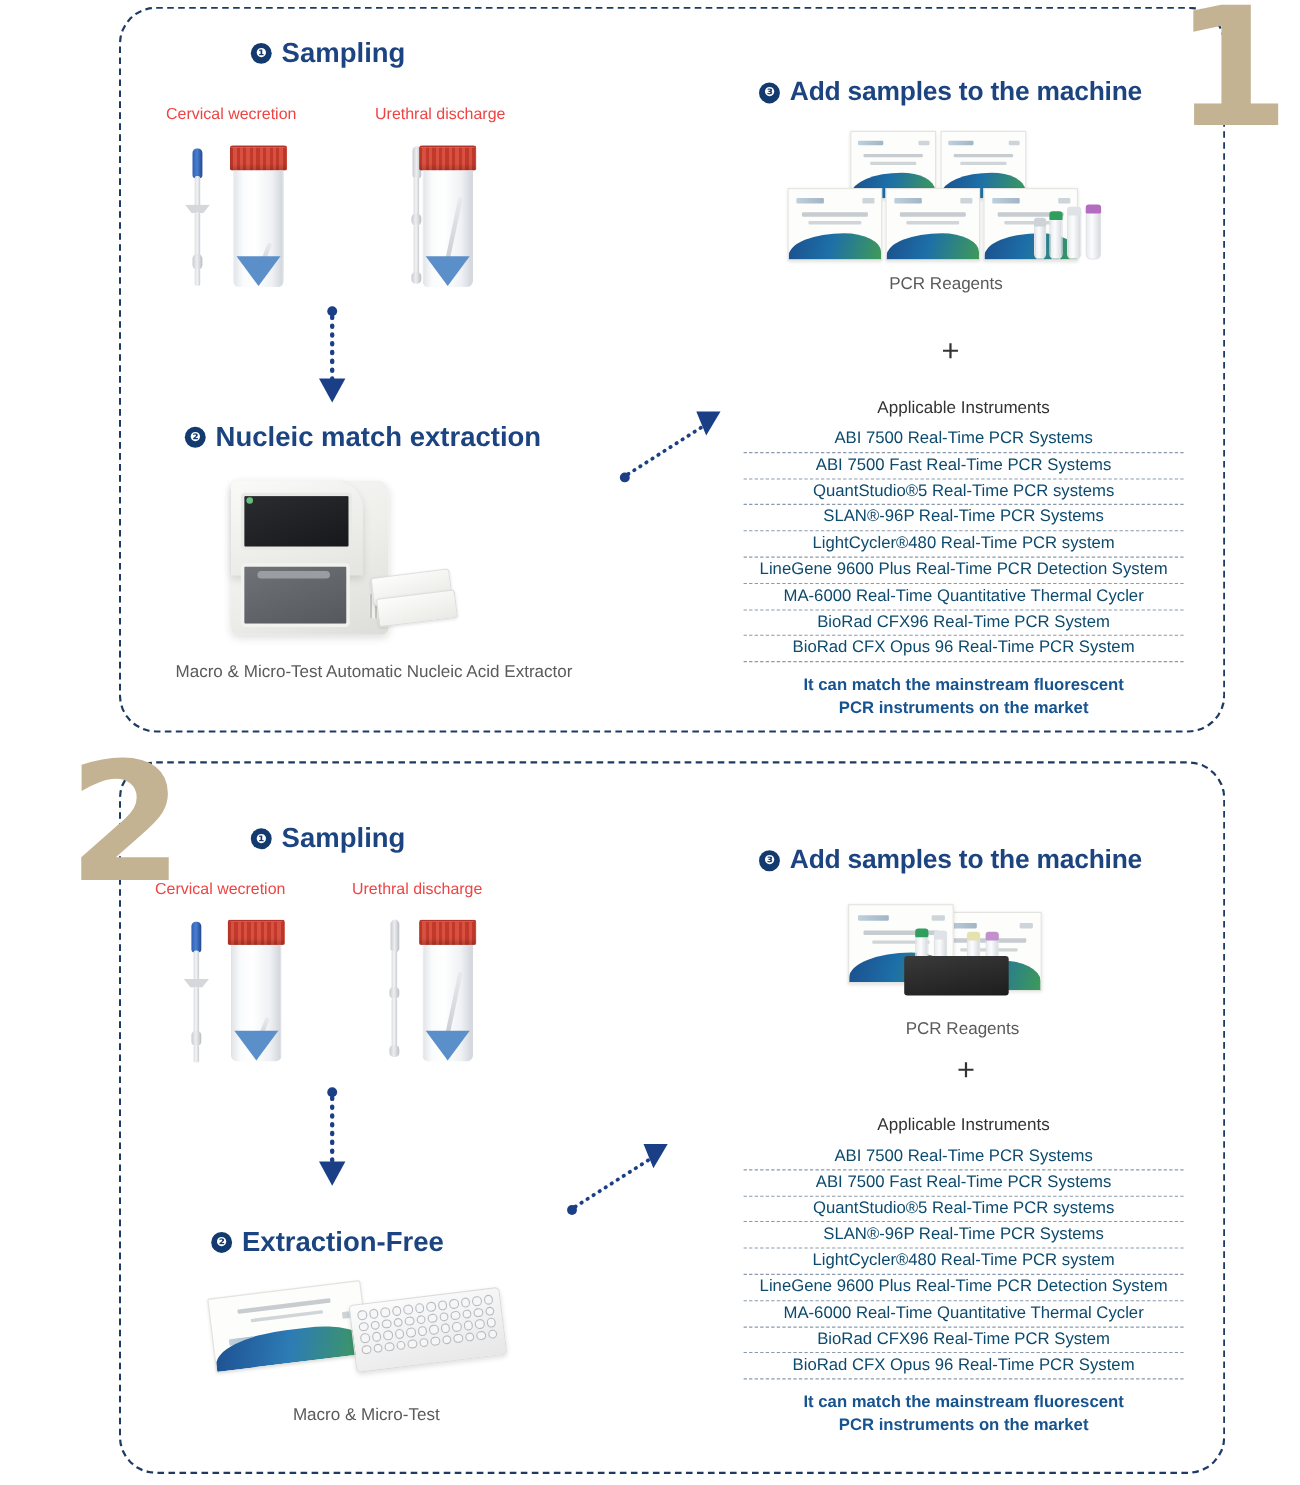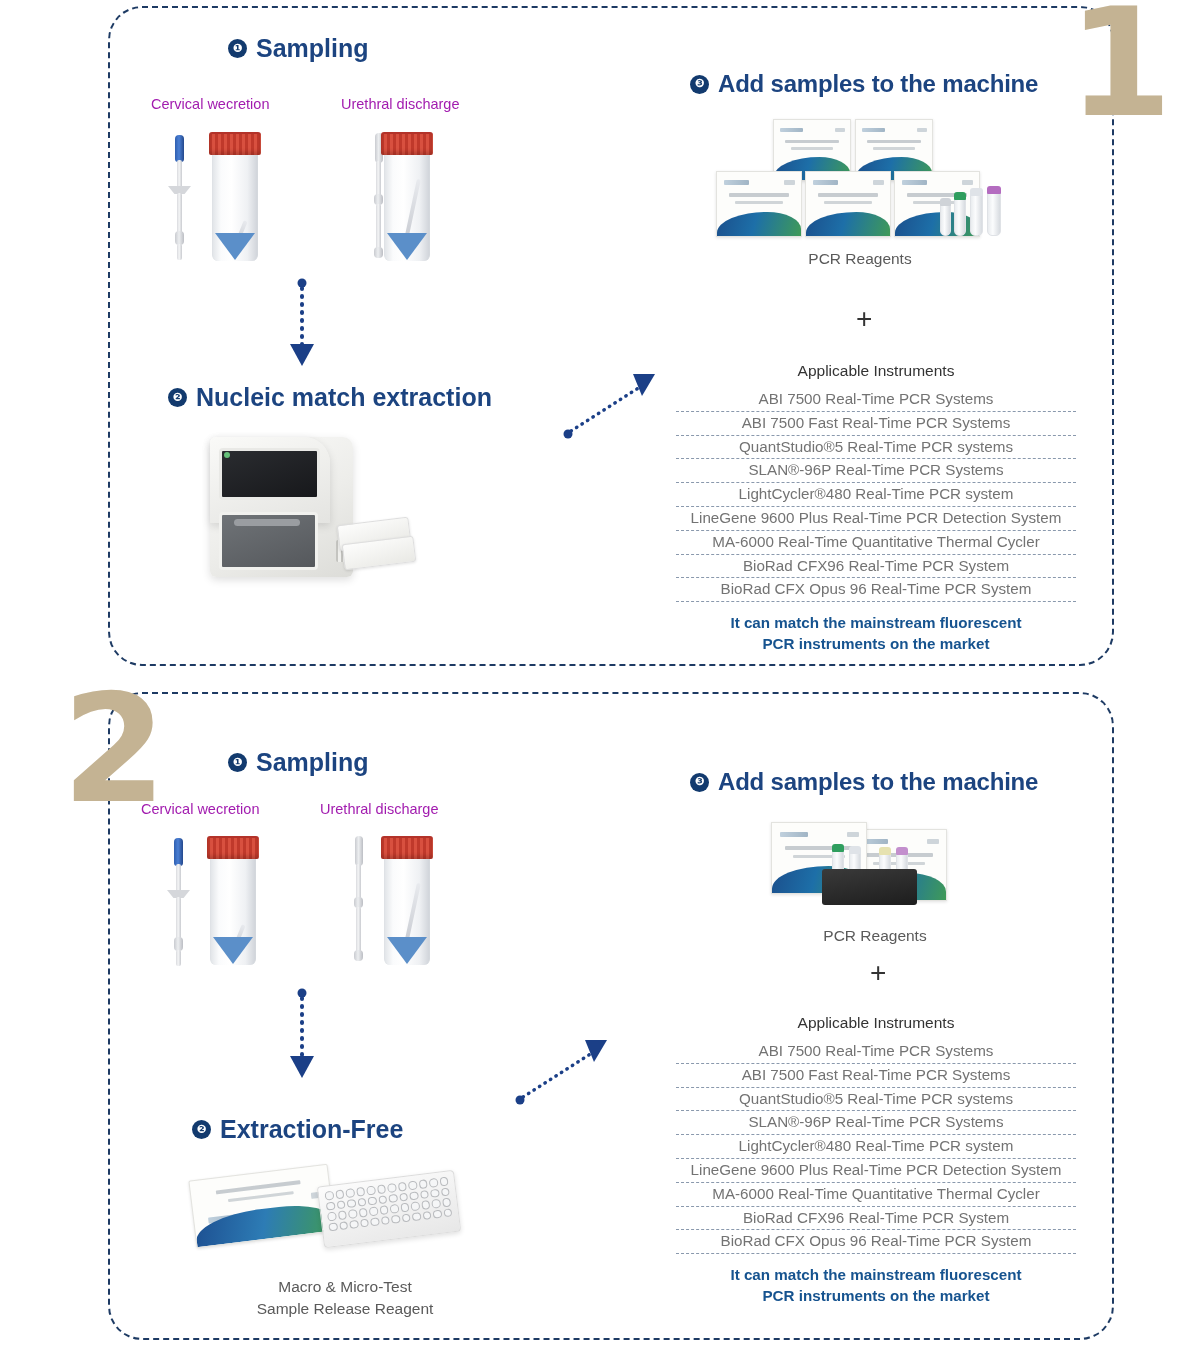--- a/index.html
+++ b/index.html
@@ -60,21 +60,21 @@
     flex: none;
   }
   .head-sampling   { font-size: 25px; }
   .head-extract    { font-size: 25px; }
   .head-addsamples { font-size: 24px; letter-spacing: -0.2px; }
 
   
   .sub-label {
     position: absolute;
     font-size: 14.5px;
-    color: #a21caf;
+    color: #ef4444;
     white-space: nowrap;
   }
   .caption {
     position: absolute;
     text-align: center;
     font-size: 15.5px;
     color: #5a5a5a;
     line-height: 1.45;
     white-space: nowrap;
   }
@@ -89,21 +89,21 @@
   .instr-wrap { position: absolute; width: 400px; }
   .instr-title {
     text-align: center;
     font-size: 15.5px;
     color: #333;
     margin-bottom: 8px;
   }
   .instr-row {
     text-align: center;
     font-size: 15.2px;
-    color: #737373;
+    color: #0c4a6e;
     padding: 1px 0 2.5px;
     border-bottom: 1px dashed #8a99ad;
     white-space: nowrap;
     line-height: 1.27;
   }
   .instr-note {
     margin-top: 11px;
     text-align: center;
     color: #16538f;
     font-weight: 700;
@@ -356,20 +356,21 @@
   <div class="mach-screen" style="left:219px; top:448px; width:101px; height:52px;"></div>
   <div style="position:absolute; left:224px; top:452px; width:6px; height:6px; border-radius:50%; background:#66c07a;"></div>
   <div class="mach-door" style="left:219px; top:512px; width:99px; height:58px;"></div>
   <div style="position:absolute; left:234px; top:519px; width:66px; height:7px; border-radius:4px; background:#9a9da1;"></div>
   <div class="mach-vent" style="left:336px; top:540px; width:14px; height:22px;"></div>
   <div class="card" style="left:338px; top:521px; width:72px; height:26px; transform:rotate(-7deg);"></div>
   <div class="card" style="left:343px; top:540px; width:72px; height:26px; transform:rotate(-7deg);"></div>
 </div>
 
 <div class="caption" style="left:120px; top:600px; width:440px;">
+  <div>Macro &amp; Micro-Test Automatic Nucleic Acid Extractor</div>
 </div>
 
 <svg class="arrow-diag" style="left:560px; top:370px;" width="100" height="72">
   <circle cx="8" cy="64" r="4.5" fill="#1b3f87"></circle>
   <line x1="11" y1="61" x2="80" y2="17" stroke="#1b3f87" stroke-width="3.4" stroke-linecap="round" stroke-dasharray="0.5 6"></line>
   <polygon points="73,4 95,4 82,26" fill="#1b3f87"></polygon>
 </svg>
 
 <div class="step-head head-addsamples" style="left:690px; top:70px;">
   <span class="step-badge">❸</span>
@@ -553,23 +554,22 @@
         <i></i>
         <i></i>
         <i></i>
         <i></i>
         <i></i>
         <i></i>
     </div>
   </div>
 </div>
 
-<div class="caption" style="left:180px; top:1276px; width:330px;">
+<div class="caption" style="left:168px; top:1276px; width:330px;">
   <div>Macro &amp; Micro-Test</div>
-  <div>Sample Release Reagent</div>
 </div>
 
 <svg class="arrow-diag" style="left:512px; top:1036px;" width="100" height="72">
   <circle cx="8" cy="64" r="4.5" fill="#1b3f87"></circle>
   <line x1="11" y1="61" x2="80" y2="17" stroke="#1b3f87" stroke-width="3.4" stroke-linecap="round" stroke-dasharray="0.5 6"></line>
   <polygon points="73,4 95,4 82,26" fill="#1b3f87"></polygon>
 </svg>
 
 <div class="step-head head-addsamples" style="left:690px; top:768px;">
   <span class="step-badge">❸</span>

